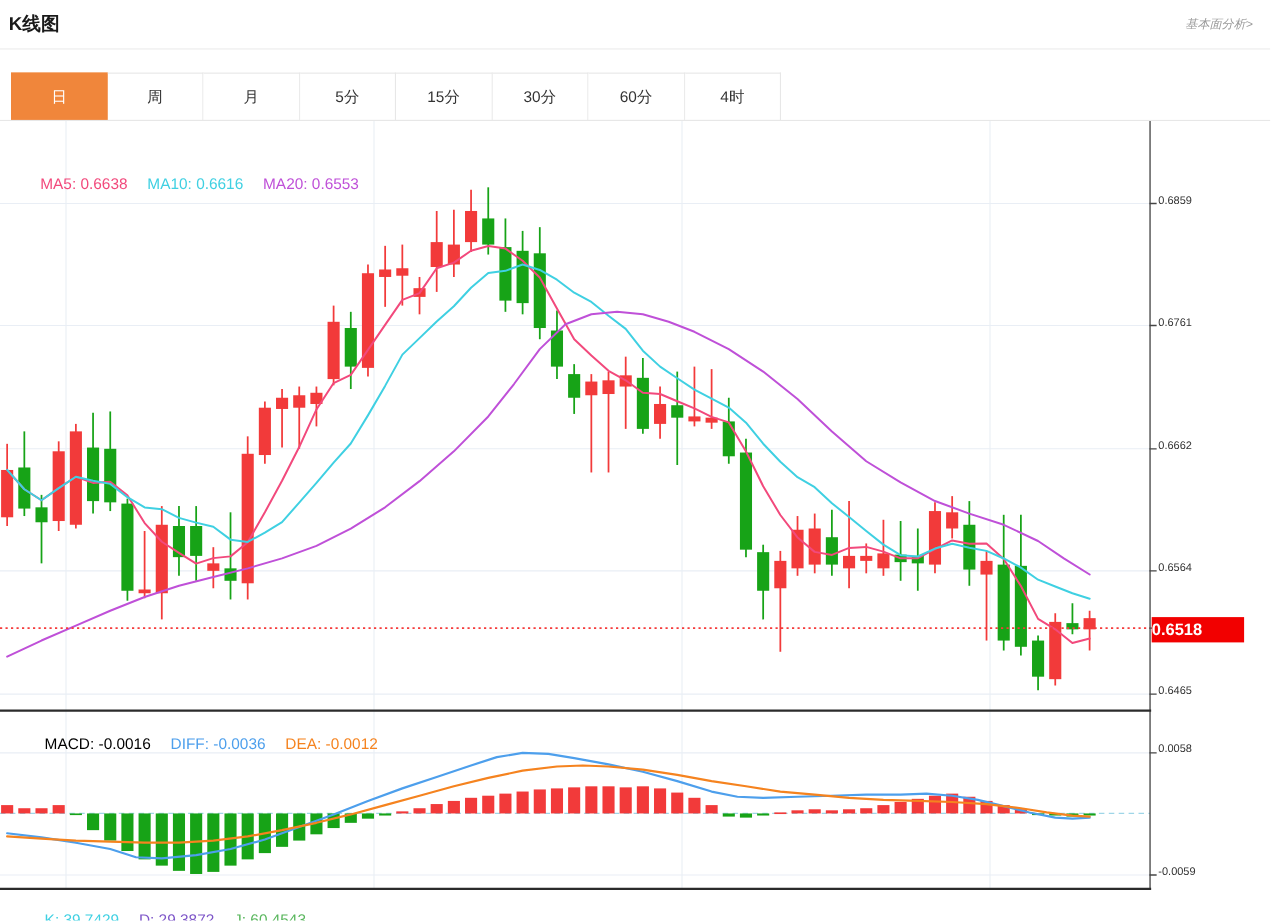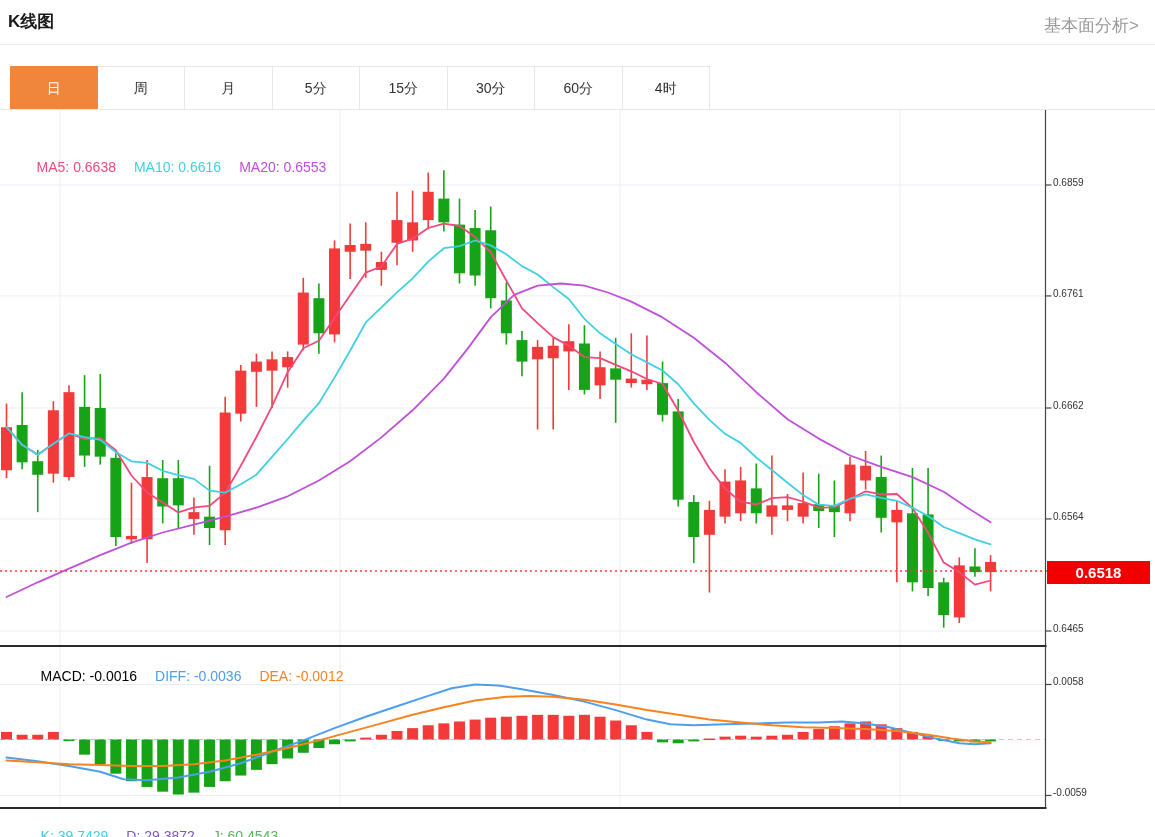--- a/index.html
+++ b/index.html
@@ -1,34 +1,34 @@
 <!DOCTYPE html>
 <html><head>
 <meta charset="utf-8">
 <style>
   html,body{margin:0;padding:0;background:#fff;}
   .page{position:relative;width:1155px;height:837px;background:#fff;overflow:hidden;
         font-family:"Liberation Sans","DejaVu Sans",sans-serif;}
   .title{position:absolute;left:8px;top:10px;font-size:17px;font-weight:bold;color:#1a1a1a;}
-  .fund-link{position:absolute;right:16px;top:14px;font-size:17px;color:#999;text-decoration:none;cursor:pointer;}
+  .fund-link{position:absolute;right:16px;top:14px;font-size:11px;color:#999;text-decoration:none;cursor:pointer;font-style:italic;}
   .title-rule{position:absolute;left:0;top:44px;width:1155px;height:1px;background:#ececec;}
   .tabs{position:absolute;left:10px;top:66px;display:flex;}
   .tab{box-sizing:border-box;width:87.5px;height:44px;line-height:42px;text-align:center;
        font-size:14px;color:#333;background:#fff;border:1px solid #e7e7e7;border-left:none;cursor:pointer;}
   .tab:first-child{border-left:1px solid #e7e7e7;}
   .tab.active{background:#f0863b;color:#fff;border-color:#f0863b;}
   .tabs-bottom{position:absolute;left:0;top:109px;width:1155px;height:1px;background:#e7e7e7;}
   .chart-svg{position:absolute;left:0;top:0;}
   .legend{position:absolute;font-size:14px;white-space:pre;}
   .legend span{margin-right:18px;}
   .legend .lb{color:#333;margin-right:0;}
   .legend .val{color:#21a51f;}
   .axis-label{position:absolute;left:1053px;font-size:10px;color:#333;}
-  .price-badge{position:absolute;left:1047px;top:561px;width:103px;height:23px;line-height:23px;
-               text-align:center;background:#f20000;color:#fff;font-size:15px;font-weight:bold;}
+  .price-badge{position:absolute;left:1047px;top:561px;width:84px;height:23px;line-height:23px;
+               background:#f20000;color:#fff;font-size:15px;font-weight:bold;}
 </style>
 </head>
 <body>
 
 <div class="page">
 
   <div class="title">K线图</div>
   <a class="fund-link">基本面分析&gt;</a>
   <div class="title-rule"></div>
 

